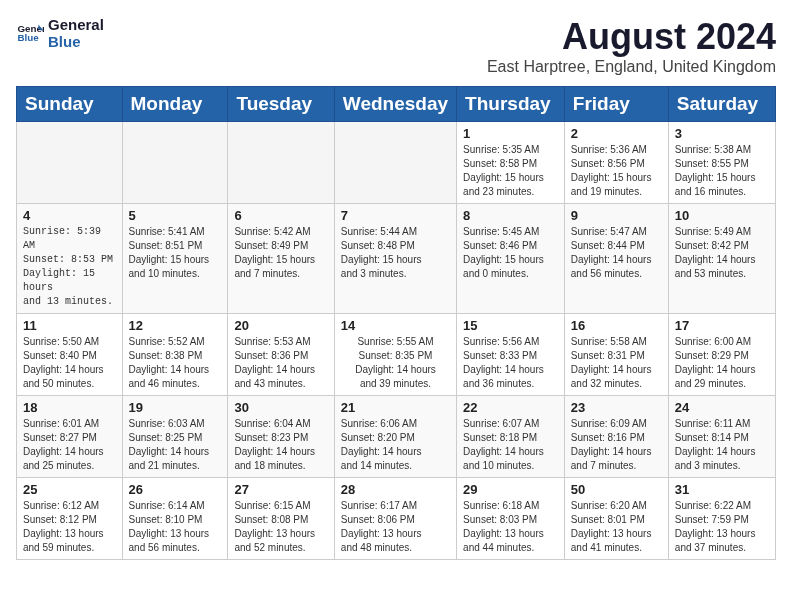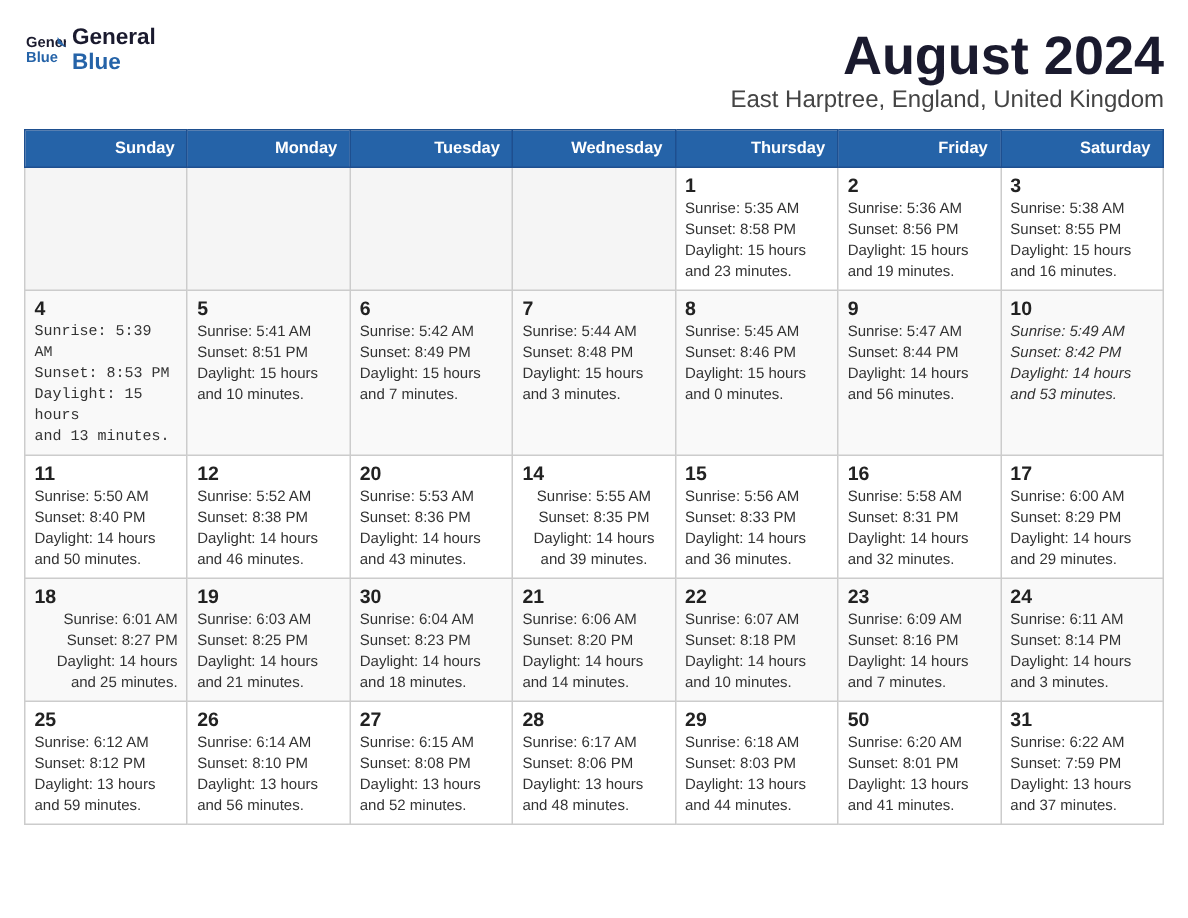--- a/index.html
+++ b/index.html
@@ -38,23 +38,23 @@
       color: #444;
     }
     .calendar-table {
       width: 100%;
       border-collapse: collapse;
       border: 1px solid #ccc;
     }
     .calendar-table th {
       background-color: #2563a8;
       color: #fff;
-      text-align: right;
+      text-align: left;
       padding: 6px 8px;
-      font-size: 11px;
+      font-size: 19px;
       border: 1px solid #1e4f8f;
     }
     .calendar-table td {
       border: 1px solid #ccc;
       vertical-align: top;
       padding: 4px 6px;
       width: calc(100% / 7);
       min-height: 80px;
       background: #fff;
     }
@@ -176,21 +176,21 @@
         </td>
         <td>
           <span class="day-number">9</span>
           <div class="day-info" style="white-space: pre-line;">Sunrise: 5:47 AM
 Sunset: 8:44 PM
 Daylight: 14 hours
 and 56 minutes.</div>
         </td>
         <td>
           <span class="day-number">10</span>
-          <div class="day-info" style="white-space: pre-line; font-style: italic;">Sunrise: 5:49 AM
+          <div class="day-info" style="white-space: pre-line;">Sunrise: 5:49 AM
 Sunset: 8:42 PM
 Daylight: 14 hours
 and 53 minutes.</div>
         </td>
       </tr>
       <tr>
         <td>
           <span class="day-number">11</span>
           <div class="day-info" style="white-space: pre-line;">Sunrise: 5:50 AM
 Sunset: 8:40 PM
@@ -236,21 +236,21 @@
           <span class="day-number">17</span>
           <div class="day-info" style="white-space: pre-line;">Sunrise: 6:00 AM
 Sunset: 8:29 PM
 Daylight: 14 hours
 and 29 minutes.</div>
         </td>
       </tr>
       <tr>
         <td>
           <span class="day-number">18</span>
-          <div class="day-info" style="white-space: pre-line; text-align: right;">Sunrise: 6:01 AM
+          <div class="day-info" style="white-space: pre-line;">Sunrise: 6:01 AM
 Sunset: 8:27 PM
 Daylight: 14 hours
 and 25 minutes.</div>
         </td>
         <td>
           <span class="day-number">19</span>
           <div class="day-info" style="white-space: pre-line;">Sunrise: 6:03 AM
 Sunset: 8:25 PM
 Daylight: 14 hours
 and 21 minutes.</div>

